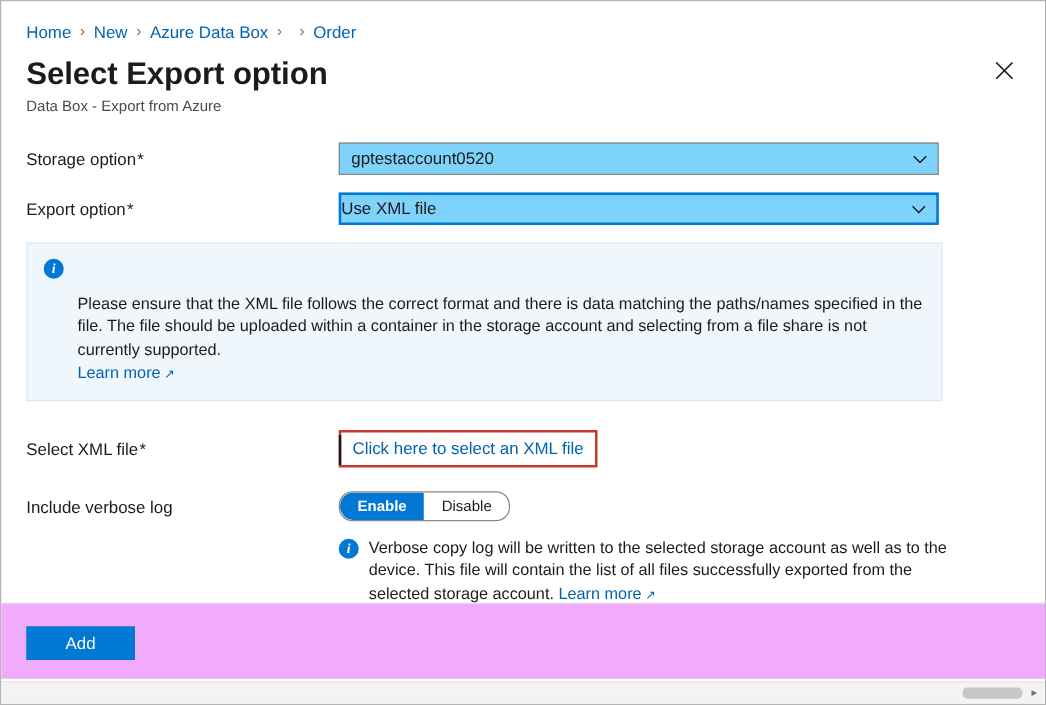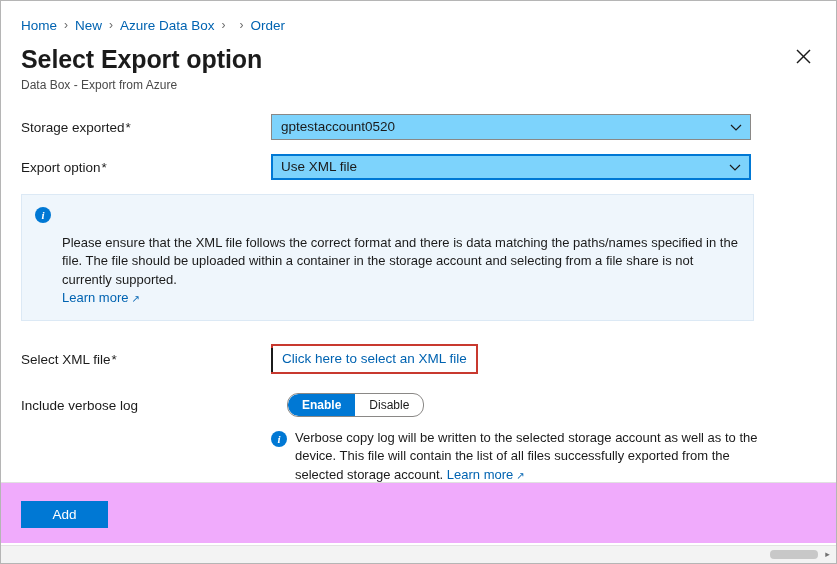--- a/index.html
+++ b/index.html
@@ -106,21 +106,21 @@
     background: #7dd3fc;
     display: flex;
     align-items: center;
     padding: 0 28px 0 9px;
     font-size: 13.5px;
     color: #1b1b1b;
     cursor: pointer;
   }
   .select.focused {
     border: 2px solid #0078d4;
-    padding-left: 8px;
+    padding-left: 0;
   }
   .chev {
     position: absolute;
     right: 8px;
     top: 50%;
     transform: translateY(-50%);
     pointer-events: none;
     color: #1b1b1b;
   }
 
@@ -198,21 +198,20 @@
     height: 24px;
     background: #1b1b1b;
   }
 
   
   .toggle-row {
     display: flex;
     align-items: center;
     padding: 0 20px;
     margin-top: 18px;
-    gap: 16px;
   }
   .toggle {
     display: inline-flex;
     align-items: stretch;
     height: 22px;
     border: 1px solid #8a8886;
     border-radius: 11px;
     overflow: hidden;
     background: #ffffff;
     cursor: pointer;
@@ -337,21 +336,21 @@
         <line x1="2" y1="2" x2="15" y2="15" stroke="#1b1b1b" stroke-width="1.4"></line>
         <line x1="15" y1="2" x2="2" y2="15" stroke="#1b1b1b" stroke-width="1.4"></line>
       </svg>
     </div>
   </div>
 
   <div class="form">
 
     <div class="row">
       <div class="row-label">
-        <span>Storage exported</span><span class="req">*</span>
+        <span>Storage option</span><span class="req">*</span>
       </div>
       <div class="select">
         <span>gptestaccount0520</span>
         <span class="chev">
           <svg width="12" height="8" viewBox="0 0 12 8">
               <polyline points="1,1.5 6,6.5 11,1.5" fill="none" stroke="#1b1b1b" stroke-width="1.2"></polyline>
             </svg>
         </span>
       </div>
     </div>

